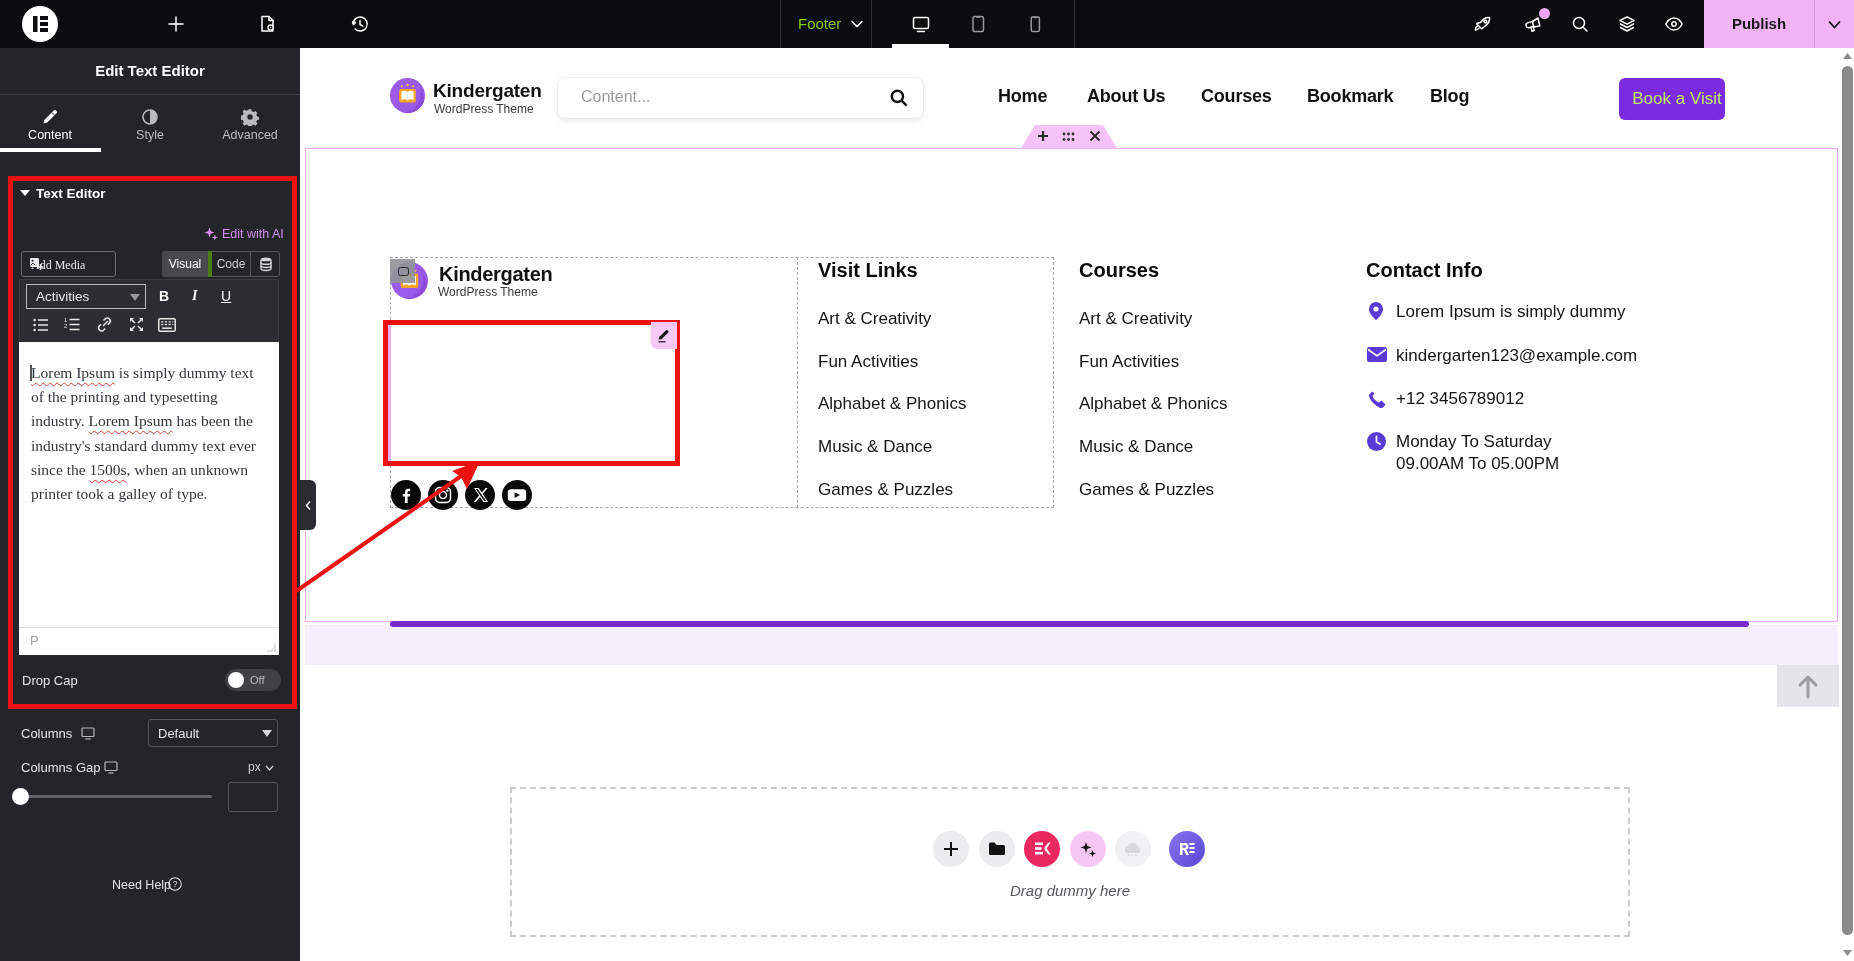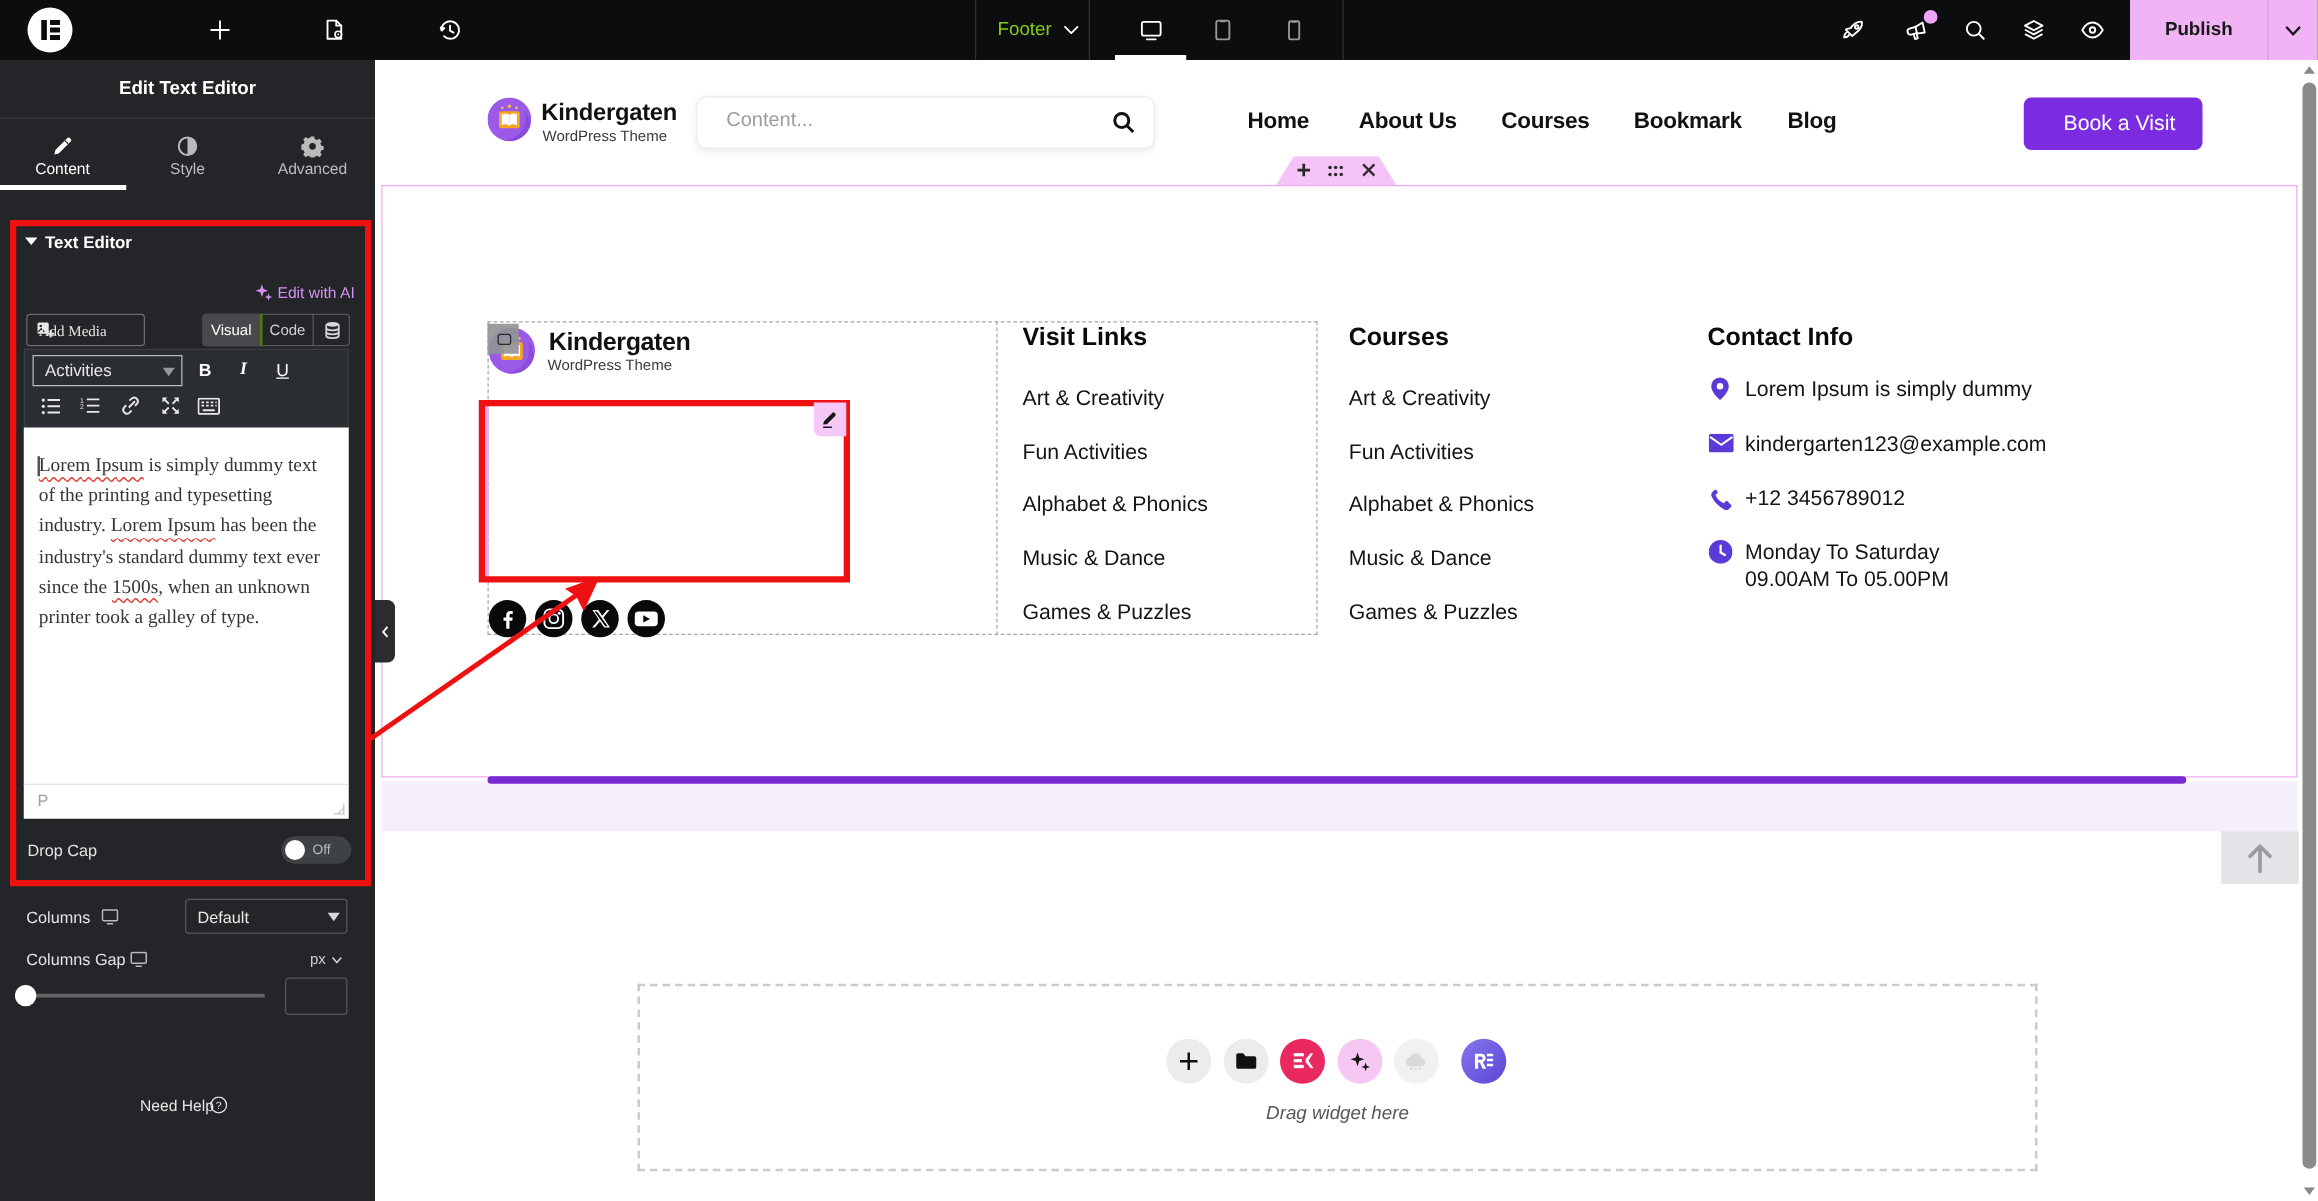--- a/index.html
+++ b/index.html
@@ -133,21 +133,21 @@
   <div class="abs" style="left:21px;top:203px;width:95px;height:26px;border:1px solid #6b6d70;border-radius:3px;"></div>
   <svg class="abs" style="left:29px;top:209px;" width="15" height="15" viewBox="0 0 15 15">
       <rect x="1" y="1" width="9" height="9" rx="1.2" fill="#e8e8e8"></rect>
       <circle cx="3.6" cy="3.8" r="1" fill="#232528"></circle>
       <path d="M1.5 8.5 4 6l2.5 2.5" stroke="#232528" stroke-width="1" fill="none"></path>
       <path d="M11.5 7v6M8.5 10h6" stroke="#e8e8e8" stroke-width="1.6"></path>
     </svg>
   <div class="abs" style="left:31px;top:210px;color:#e8e8e8;font-size:12px;font-family:Liberation Serif, serif;">Add Media</div>
   <div class="abs" style="left:162px;top:203px;width:118px;height:26px;border:1px solid #55575a;border-radius:3px;"></div>
   <div class="abs" style="left:162px;top:203px;width:46px;height:26px;background:#47494d;border-radius:3px 0 0 3px;line-height:26px;text-align:center;color:#fff;font-size:12px;">Visual</div>
-  <div class="abs" style="left:208px;top:203px;width:43px;height:26px;line-height:26px;text-align:center;color:#cfcfd1;font-size:12px;border-right:1px solid #55575a;border-left:2px solid #4d7c0f;">Code</div>
+  <div class="abs" style="left:208px;top:203px;width:43px;height:26px;line-height:26px;text-align:center;color:#cfcfd1;font-size:12px;border-right:1px solid #55575a;border-left:4px solid #4d7c0f;">Code</div>
   <svg class="abs" style="left:258px;top:208px;" width="16" height="16" viewBox="0 0 16 16">
       <ellipse cx="8" cy="3.4" rx="5" ry="1.9" fill="#d7d7d9"></ellipse>
       <path d="M3 3.4v3c0 1 2.2 1.9 5 1.9s5-.9 5-1.9v-3" fill="none" stroke="#d7d7d9" stroke-width="1.4"></path>
       <path d="M3 6.6v3c0 1 2.2 1.9 5 1.9s5-.9 5-1.9v-3" fill="none" stroke="#d7d7d9" stroke-width="1.4"></path>
       <path d="M3 9.8v2.8c0 1 2.2 1.9 5 1.9s5-.9 5-1.9V9.8" fill="none" stroke="#d7d7d9" stroke-width="1.4"></path>
     </svg>
 
   <div class="abs" style="left:19px;top:231px;width:260px;height:63px;background:#2a2d31;border:1px solid #3a3d41;border-bottom:none;"></div>
   <div class="abs" style="left:26px;top:236px;width:120px;height:25px;border:1px solid #b9babc;background:#2a2d31;"></div>
   <div class="abs" style="left:36px;top:241px;color:#e8e8e8;font-size:13.5px;">Activities</div>
@@ -248,21 +248,21 @@
   <div class="abs" style="left:281px;top:40px;color:#9b9b9b;font-size:16px;">Content...</div>
   <svg class="abs" style="left:589px;top:40px;" width="20" height="20" viewBox="0 0 20 20">
       <circle cx="8.4" cy="8.4" r="5.6" fill="none" stroke="#111" stroke-width="2.4"></circle>
       <path d="M12.6 12.6 17.6 17.6" stroke="#111" stroke-width="2.4"></path>
     </svg>
   <div class="abs nav" style="left:698px;top:38px;">Home</div>
   <div class="abs nav" style="left:787px;top:38px;">About Us</div>
   <div class="abs nav" style="left:901px;top:38px;">Courses</div>
   <div class="abs nav" style="left:1007px;top:38px;">Bookmark</div>
   <div class="abs nav" style="left:1130px;top:38px;">Blog</div>
-  <div class="abs" style="left:1319px;top:30px;width:143px;height:42px;background:#7b2be0;border-radius:6px;color:#ffffff;font-size:17px;text-align:center;line-height:42px;padding-left:10px;">Book a Visit</div>
+  <div class="abs" style="left:1319px;top:30px;width:106px;height:42px;background:#7b2be0;border-radius:6px;color:#bef264;font-size:17px;text-align:center;line-height:42px;padding-left:10px;">Book a Visit</div>
 
   <div class="abs" style="left:5px;top:100px;width:1533px;height:474px;border:1px solid #f0a9f2;"></div>
 
   <svg class="abs" style="left:721px;top:77px;" width="96" height="23" viewBox="0 0 96 23">
       <path d="M14 0h68l14 23H0z" fill="#f6c3f8"></path>
     </svg>
   <svg class="abs" style="left:737px;top:82px;" width="12" height="12" viewBox="0 0 12 12">
       <path d="M6 1v10M1 6h10" stroke="#2a2a2a" stroke-width="2.2"></path>
     </svg>
   <svg class="abs" style="left:762px;top:84px;" width="13" height="10" viewBox="0 0 13 10">
@@ -396,21 +396,21 @@
     </svg>
   <div class="abs circ" style="left:869px;top:783px;background:linear-gradient(135deg,#8577ec,#5a45d6);"></div>
   <svg class="abs" style="left:877px;top:792px;" width="20" height="18" viewBox="0 0 20 18">
       <g fill="#fff">
         <path d="M3 15V3h5a3.4 3.4 0 0 1 1.2 6.6L12 15h-2.8L6.8 9.9H5.5V15zM5.5 5.2v2.6h2.4a1.3 1.3 0 0 0 0-2.6z"></path>
         <rect x="12.5" y="3" width="5" height="2"></rect>
         <rect x="12.5" y="7" width="5" height="2"></rect>
         <rect x="12.5" y="11" width="5" height="2"></rect>
       </g>
     </svg>
-  <div class="abs" style="left:210px;top:834px;width:1120px;text-align:center;color:#55575e;font-size:15px;font-style:italic;">Drag widget here</div>
+  <div class="abs" style="left:210px;top:834px;width:1120px;text-align:center;color:#55575e;font-size:15px;font-style:italic;">Drag dummy here</div>
 </div>
 <svg id="overlay" class="abs" style="left:0;top:0;pointer-events:none;" width="1854" height="961">
   <rect x="10.5" y="178.5" width="284" height="528" fill="none" stroke="#ee1111" stroke-width="5"></rect>
   <line x1="295" y1="592" x2="467" y2="472" stroke="#ee1111" stroke-width="4"></line>
   <polygon points="480,461 452,471 461,477 467,489" fill="#ee1111"></polygon>
 </svg>
 <div class="abs" style="left:1842px;top:48px;width:12px;height:913px;"></div>
 <svg class="abs" style="left:1841px;top:50px;" width="13" height="911" viewBox="0 0 13 911">
   <path d="M6.5 3 11 9H2z" fill="#8a8a8a"></path>
   <rect x="1" y="16" width="11" height="869" rx="5.5" fill="#8a8a8a"></rect>

